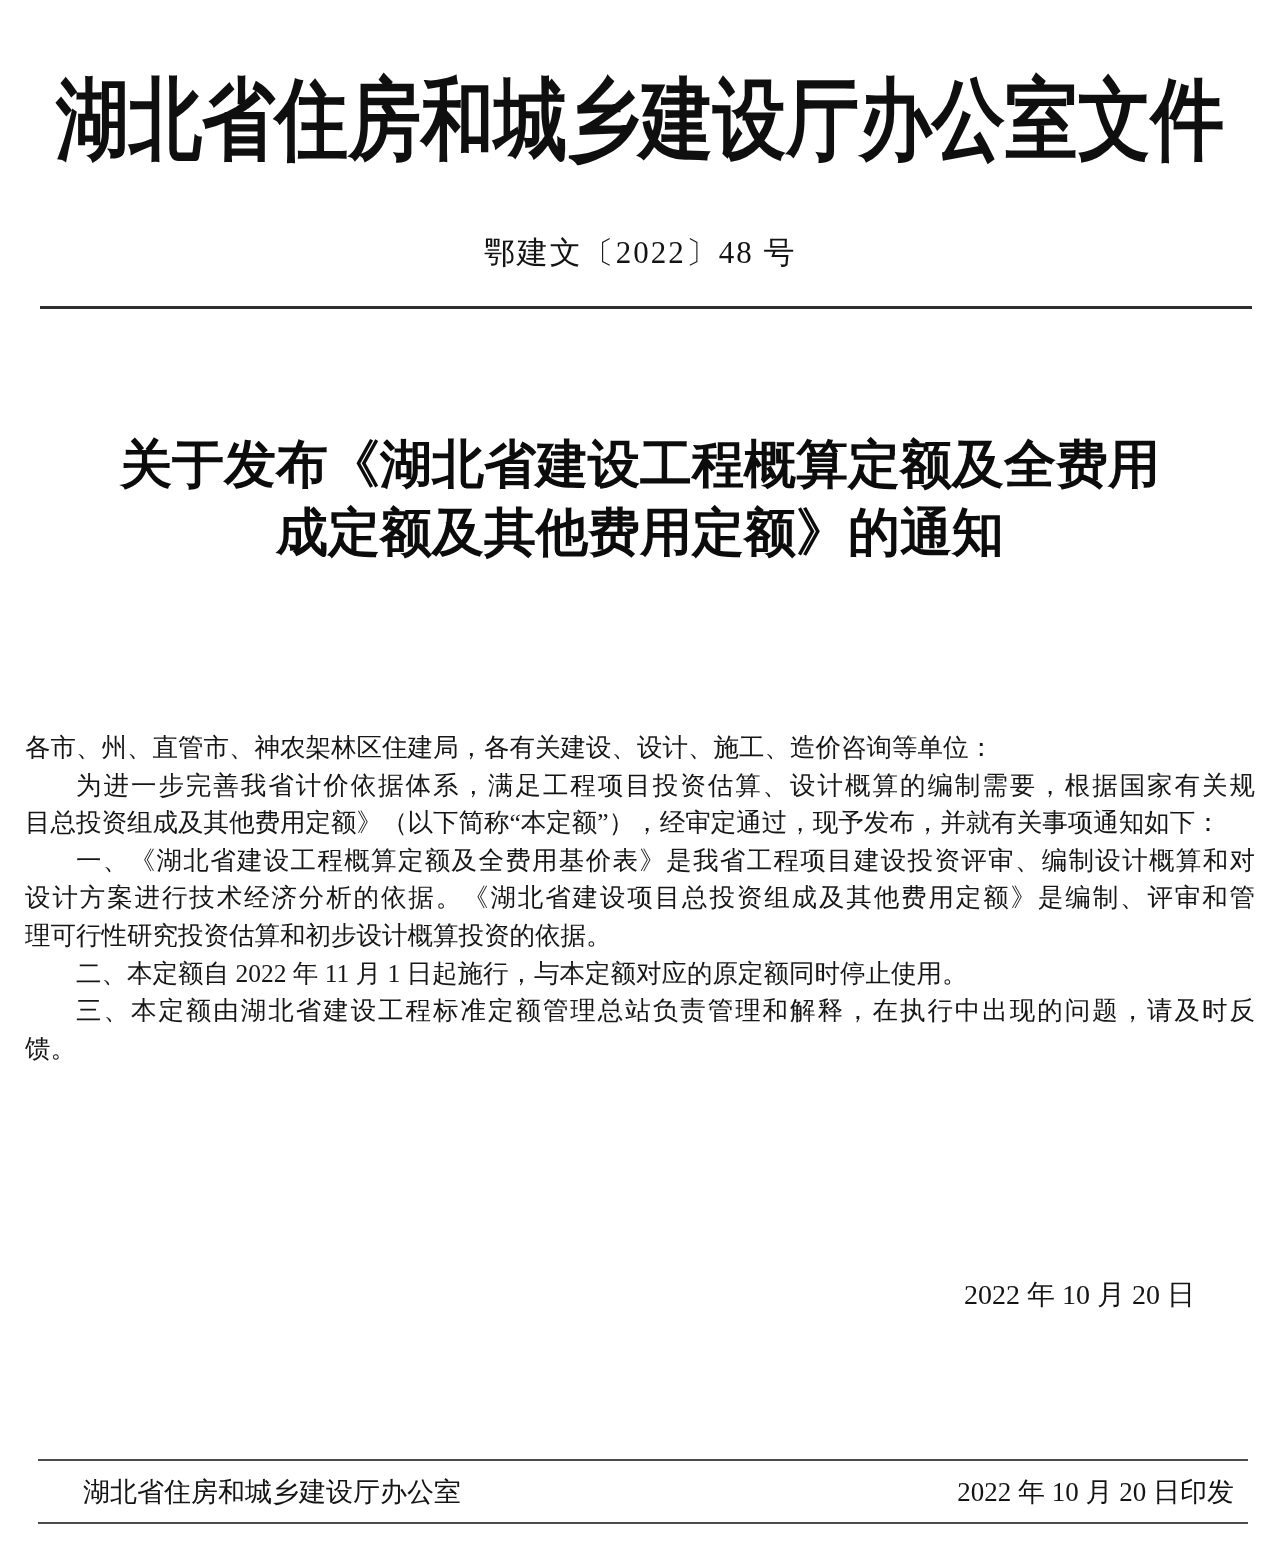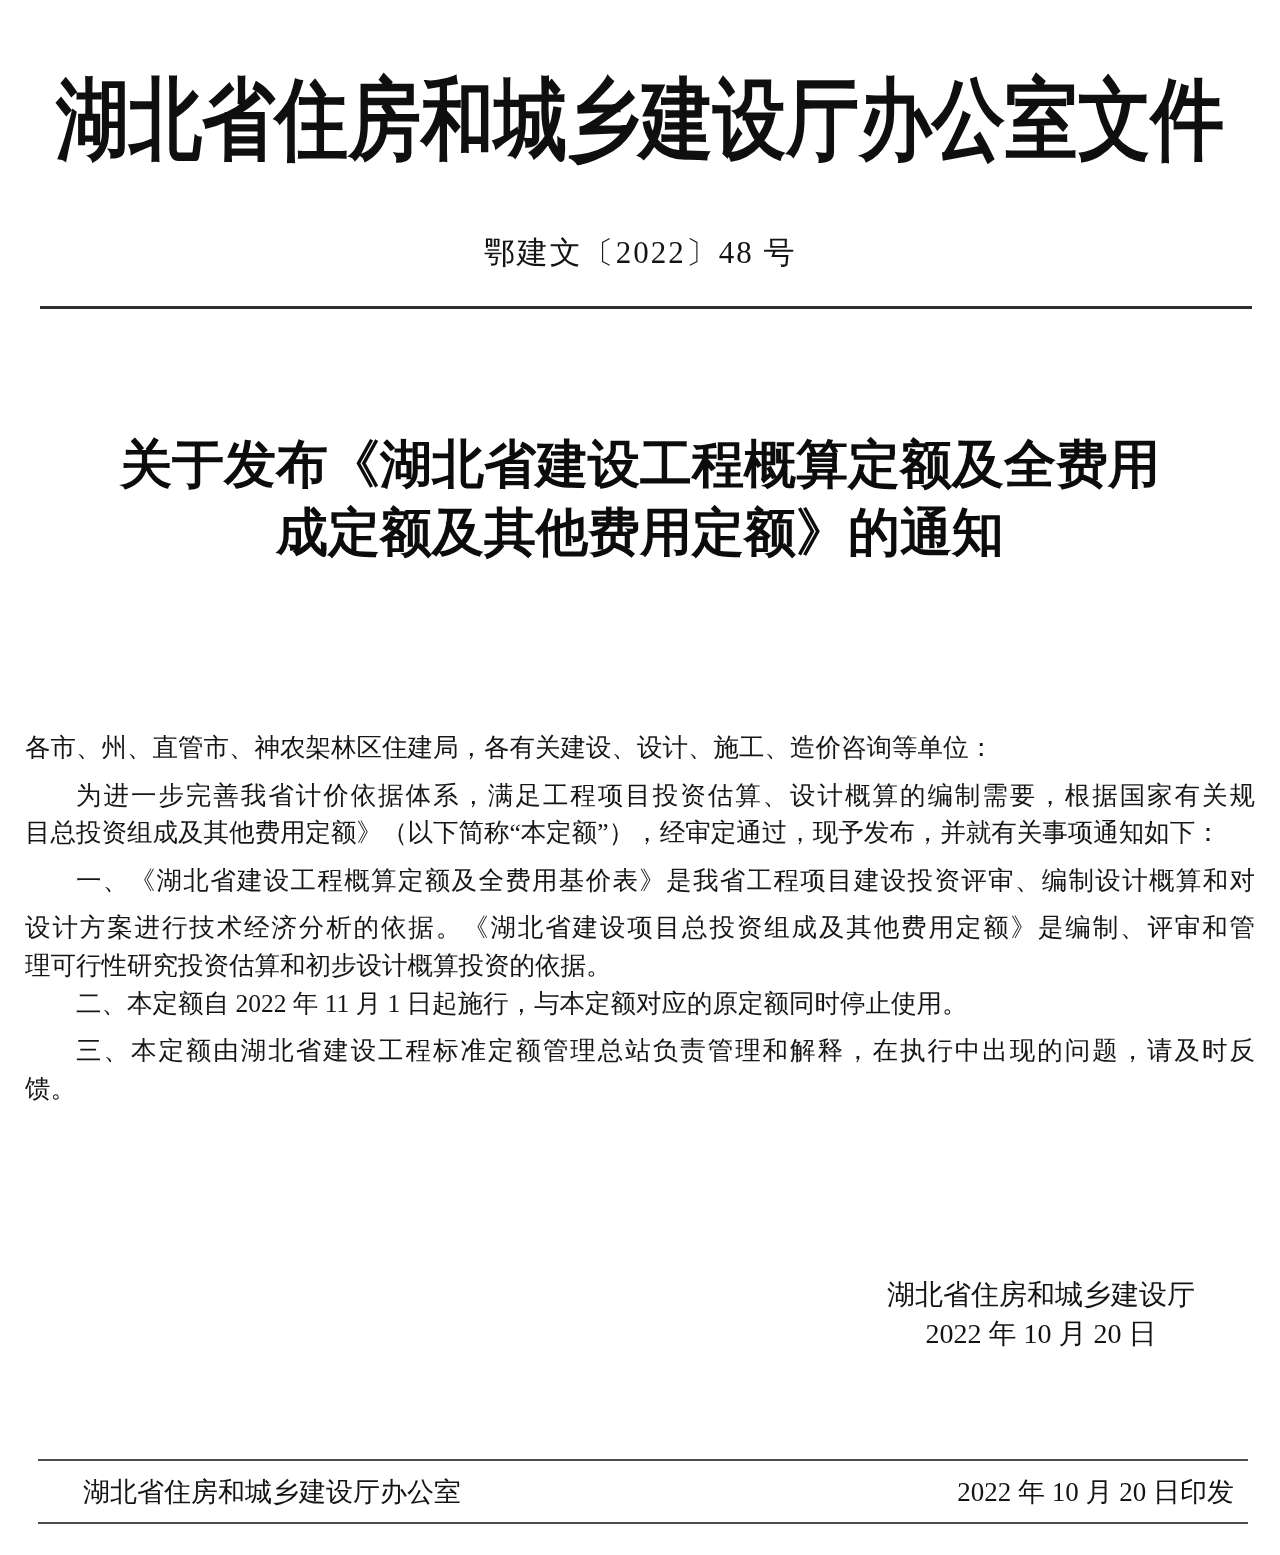--- a/index.html
+++ b/index.html
@@ -51,21 +51,21 @@
   .body-text {
     position:absolute; top:729px; left:25px; width:1230px;
     font-size:25.5px; color:#161616;
   }
   .bl {
     height:37.6px; line-height:37.6px;
     overflow:hidden;
     text-align:justify;
   }
   .bl.ind { text-indent:51px; }
-  .bl.full { text-align-last:justify;margin-top:10px; }
+  .bl.full { text-align-last:justify; }
   .bl.full::after { content:""; display:inline-block; width:100%; height:0; }
 
   
   .signature {
     position:absolute; top:1275px; right:85px;
     text-align:center; font-size:28px; line-height:39px;
     color:#141414;
   }
 
   
@@ -107,21 +107,20 @@
     <div class="bl full">设计方案进行技术经济分析的依据。《湖北省建设项目总投资组成及其他费用定额》是编制、评审和管</div>
     <div class="bl">理可行性研究投资估算和初步设计概算投资的依据。</div>
 
     <div class="bl ind">二、本定额自 2022 年 11 月 1 日起施行，与本定额对应的原定额同时停止使用。</div>
 
     <div class="bl ind full">三、本定额由湖北省建设工程标准定额管理总站负责管理和解释，在执行中出现的问题，请及时反</div>
     <div class="bl">馈。</div>
   </div>
 
   <div class="signature">
-    <div>湖北省住房和城乡建设厅</div>
     <div>2022 年 10 月 20 日</div>
   </div>
 
   <div class="colophon">
     <div>湖北省住房和城乡建设厅办公室</div>
     <div>2022 年 10 月 20 日印发</div>
   </div>
 
 </div>
 

